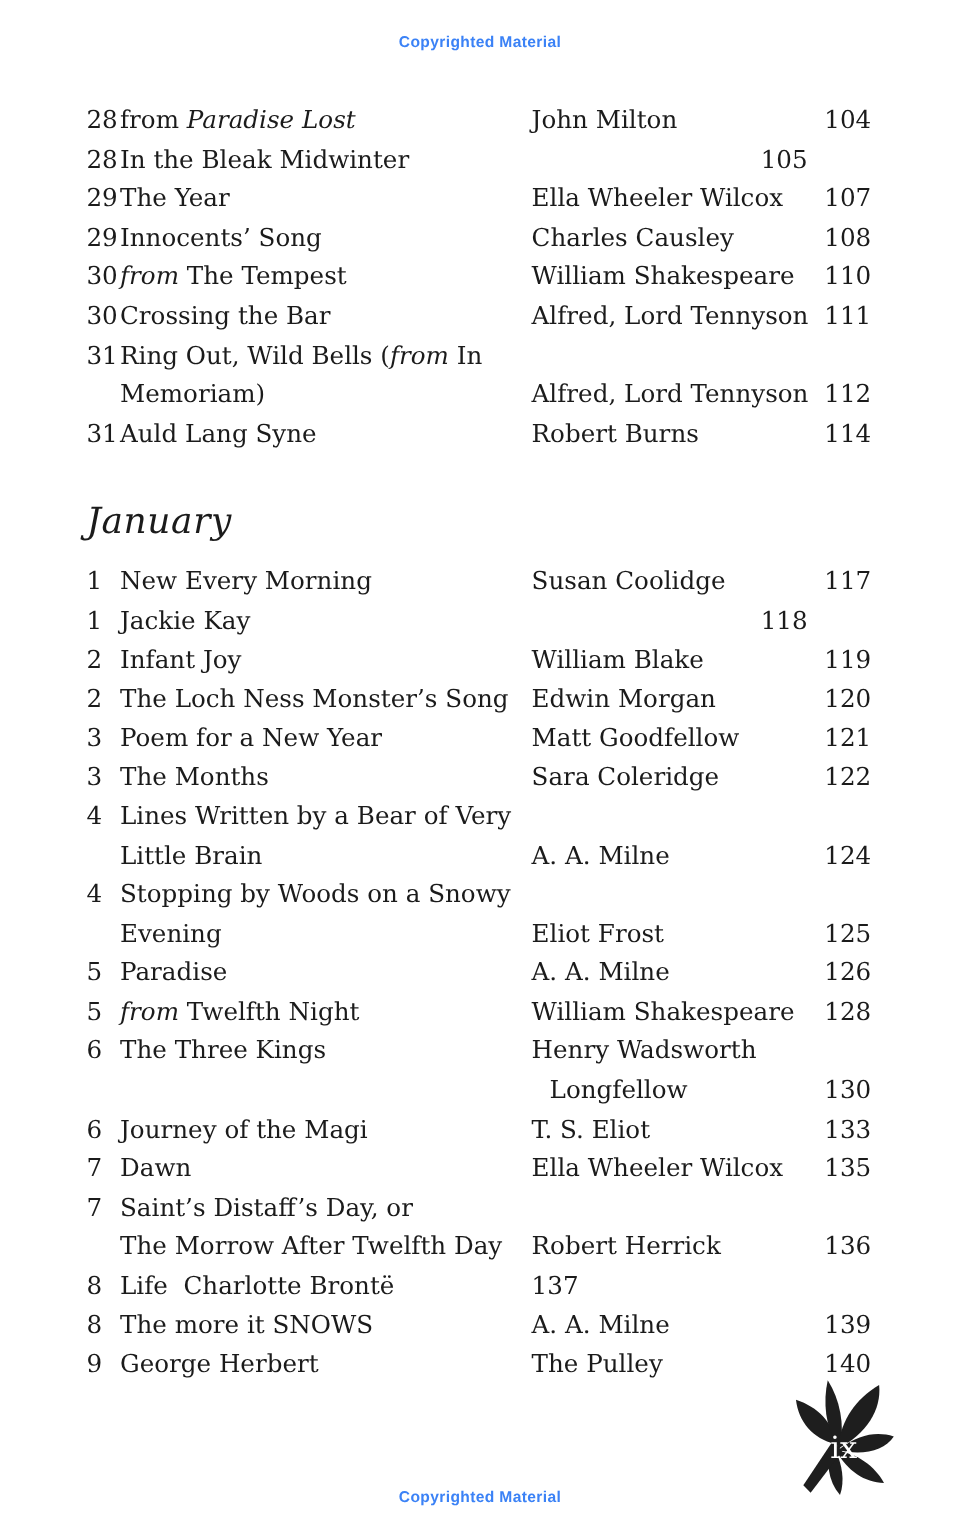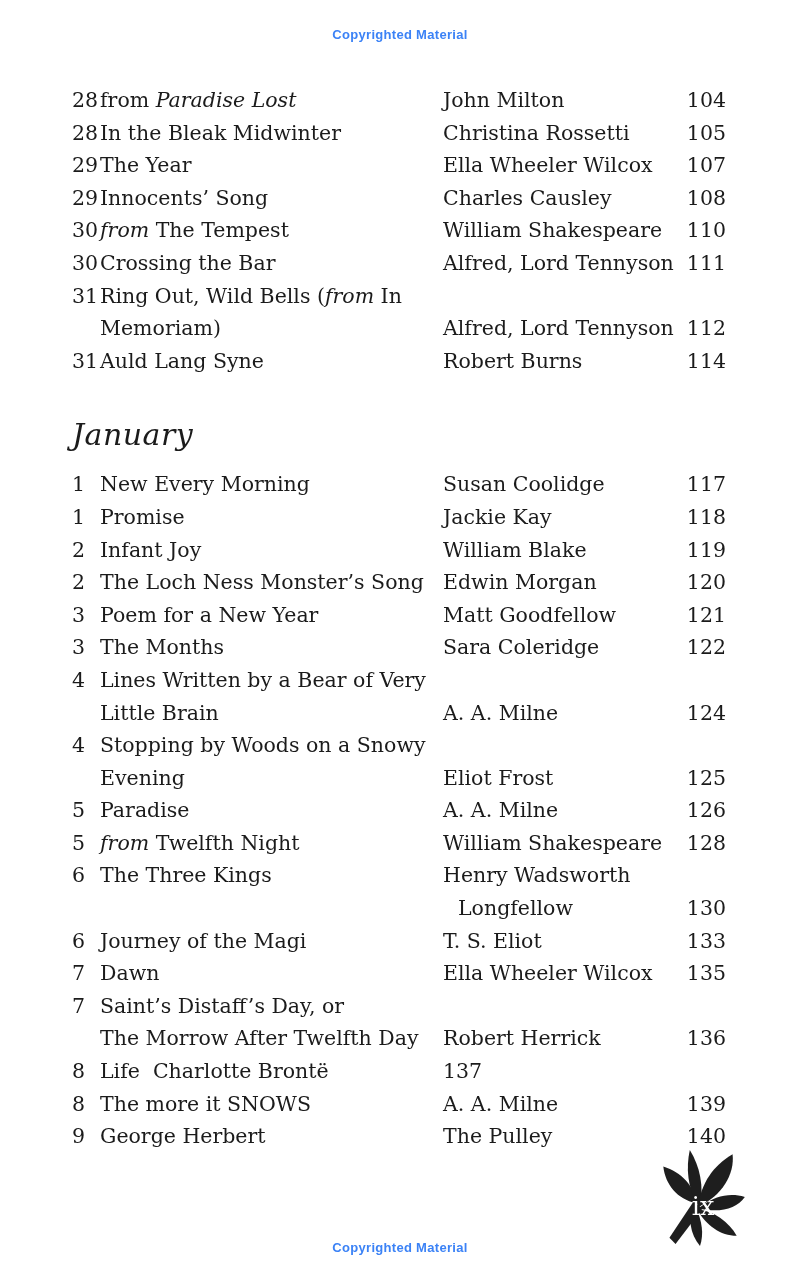--- a/index.html
+++ b/index.html
@@ -70,21 +70,20 @@
     <div class="section-rows">
       <div class="toc-line">
         <span class="cell day">28</span>
         <span class="cell title"><span>from </span><i>Paradise Lost</i></span>
         <span class="cell author">John Milton</span>
         <span class="cell page">104</span>
       </div>
       <div class="toc-line">
         <span class="cell day">28</span>
         <span class="cell title"><span>In the Bleak Midwinter</span></span>
-        <span class="cell author">Christina Rossetti</span>
         <span class="cell page">105</span>
       </div>
       <div class="toc-line">
         <span class="cell day">29</span>
         <span class="cell title"><span>The Year</span></span>
         <span class="cell author">Ella Wheeler Wilcox</span>
         <span class="cell page">107</span>
       </div>
       <div class="toc-line">
         <span class="cell day">29</span>
@@ -126,21 +125,20 @@
     <div class="section-heading">January</div>
     <div class="section-rows">
       <div class="toc-line">
         <span class="cell day">1</span>
         <span class="cell title"><span>New Every Morning</span></span>
         <span class="cell author">Susan Coolidge</span>
         <span class="cell page">117</span>
       </div>
       <div class="toc-line">
         <span class="cell day">1</span>
-        <span class="cell title"><span>Promise</span></span>
         <span class="cell author">Jackie Kay</span>
         <span class="cell page">118</span>
       </div>
       <div class="toc-line">
         <span class="cell day">2</span>
         <span class="cell title"><span>Infant Joy</span></span>
         <span class="cell author">William Blake</span>
         <span class="cell page">119</span>
       </div>
       <div class="toc-line">

